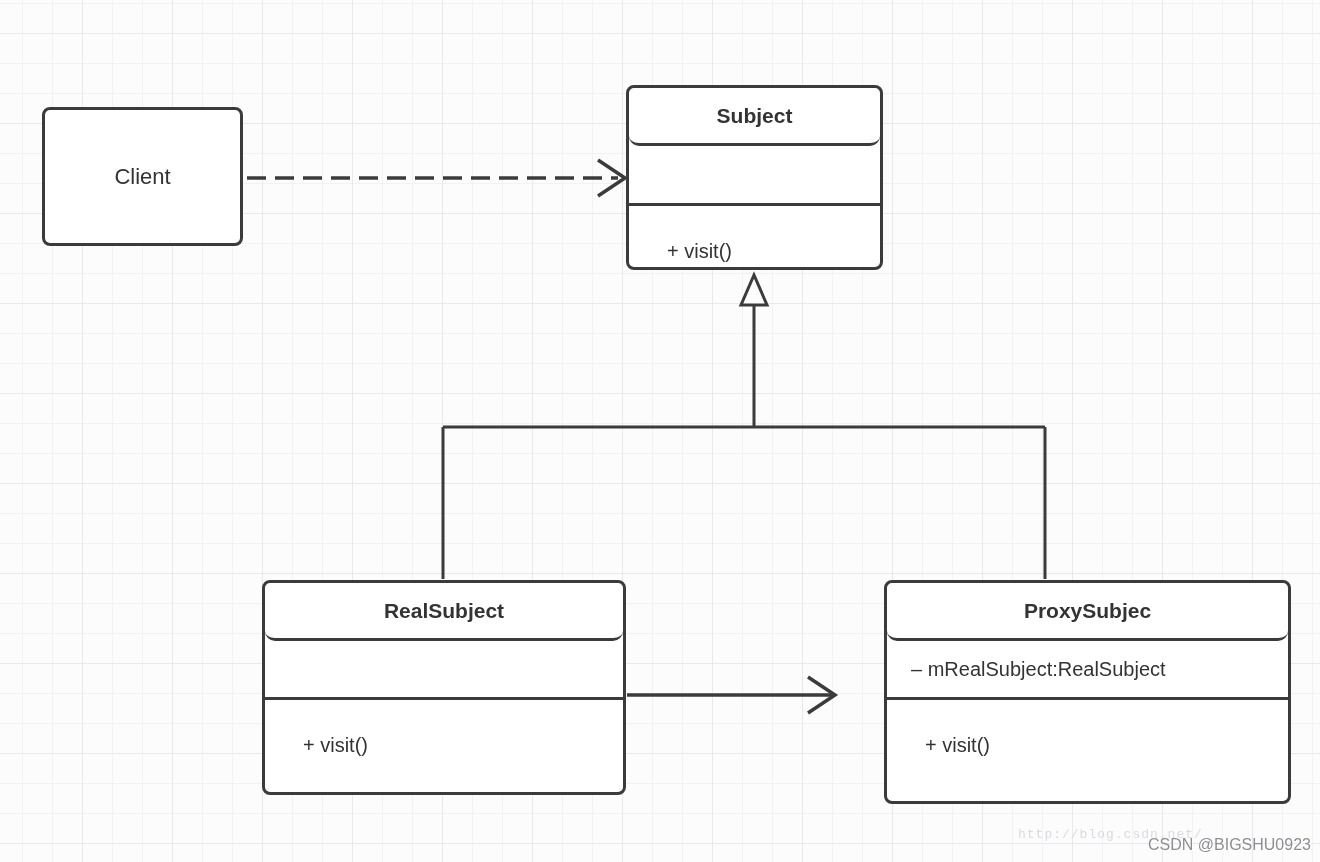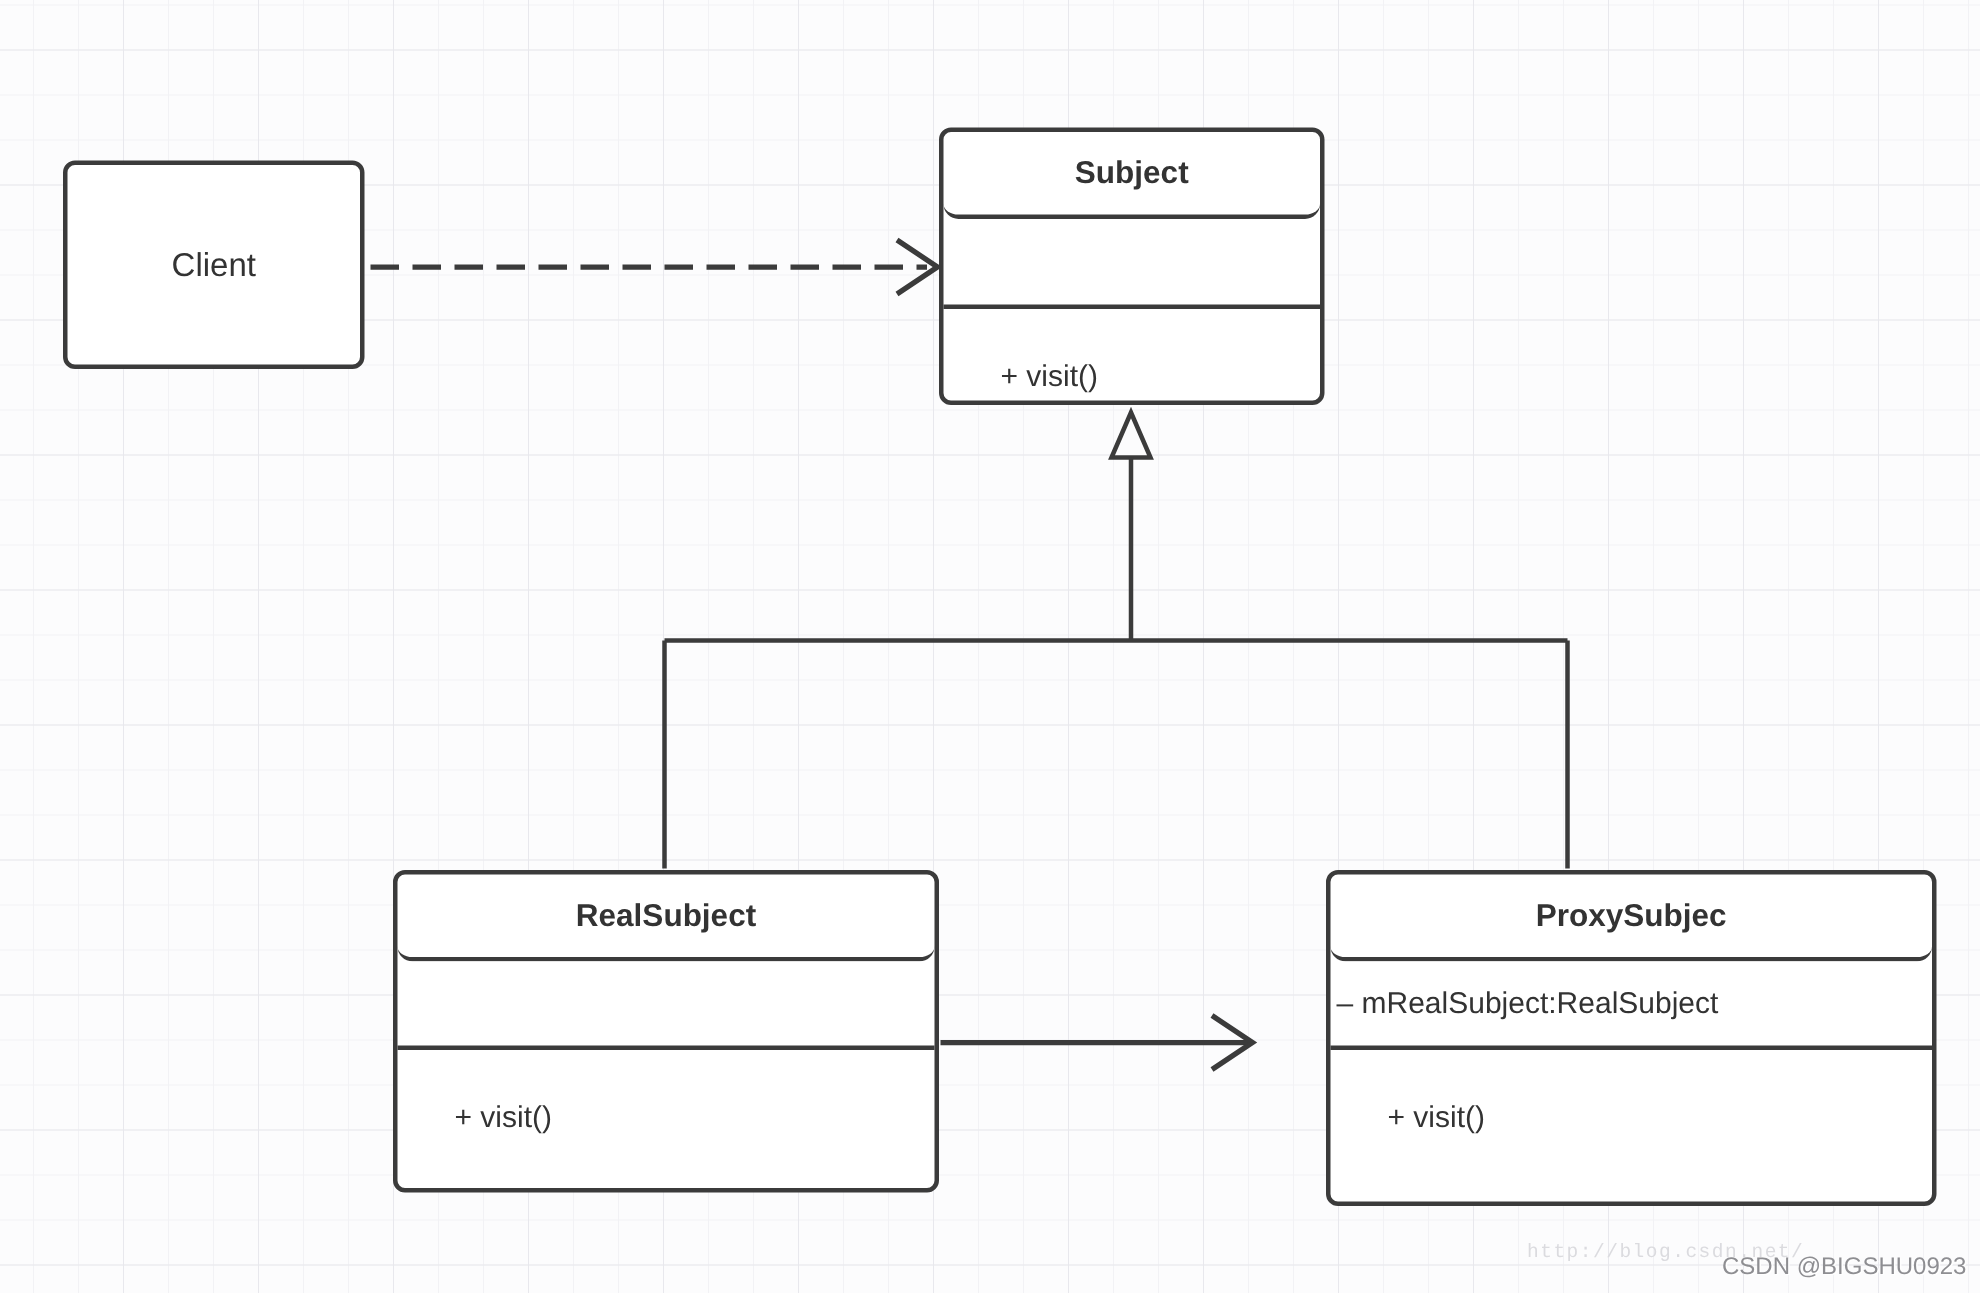--- a/index.html
+++ b/index.html
@@ -37,21 +37,21 @@
   .class-node { display: flex; flex-direction: column; }
   .class-title {
     display: flex; align-items: center; justify-content: center;
     font-weight: bold; font-size: 21px;
     border-bottom: 3px solid #3b3b3b;
     box-sizing: border-box;
     border-radius: 10px;
   }
   .class-attrs {
     display: flex; align-items: center;
-    padding-left: 4px;
+    padding-left: 24px;
     font-size: 20px;
     border-bottom: 3px solid #3b3b3b;
     box-sizing: border-box;
   }
   .class-methods {
     padding: 34px 0 0 20px;
     font-size: 20px;
     box-sizing: border-box;
     flex: 1;
     margin-left: 18px;

